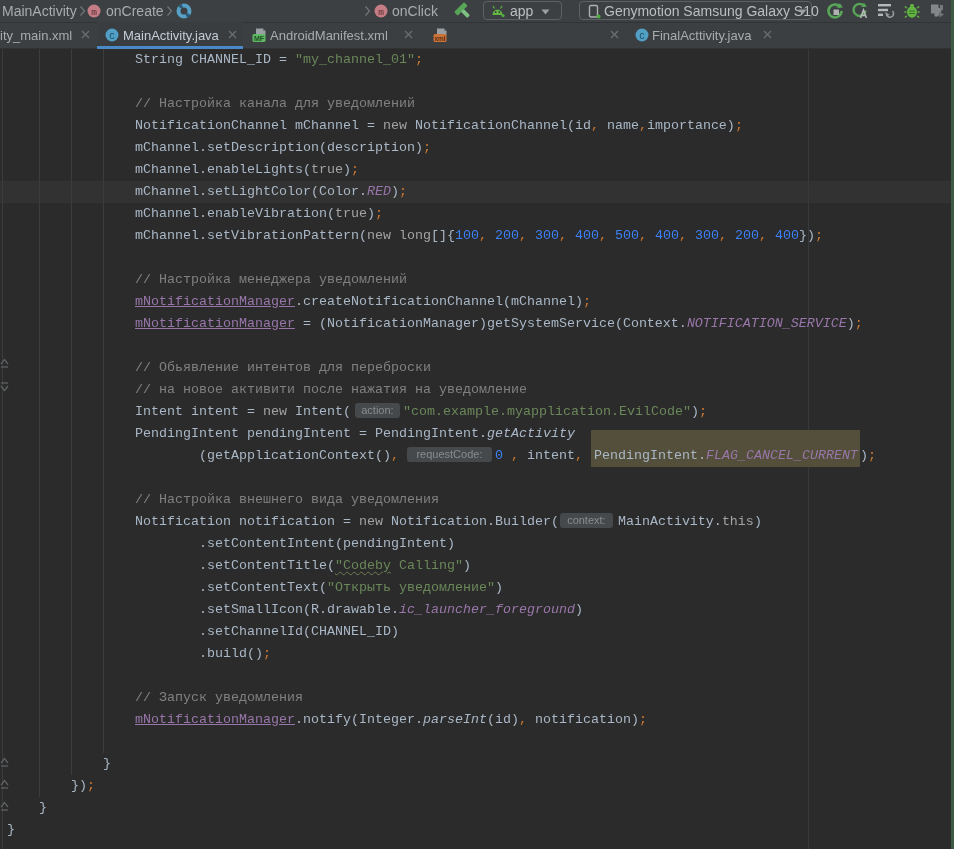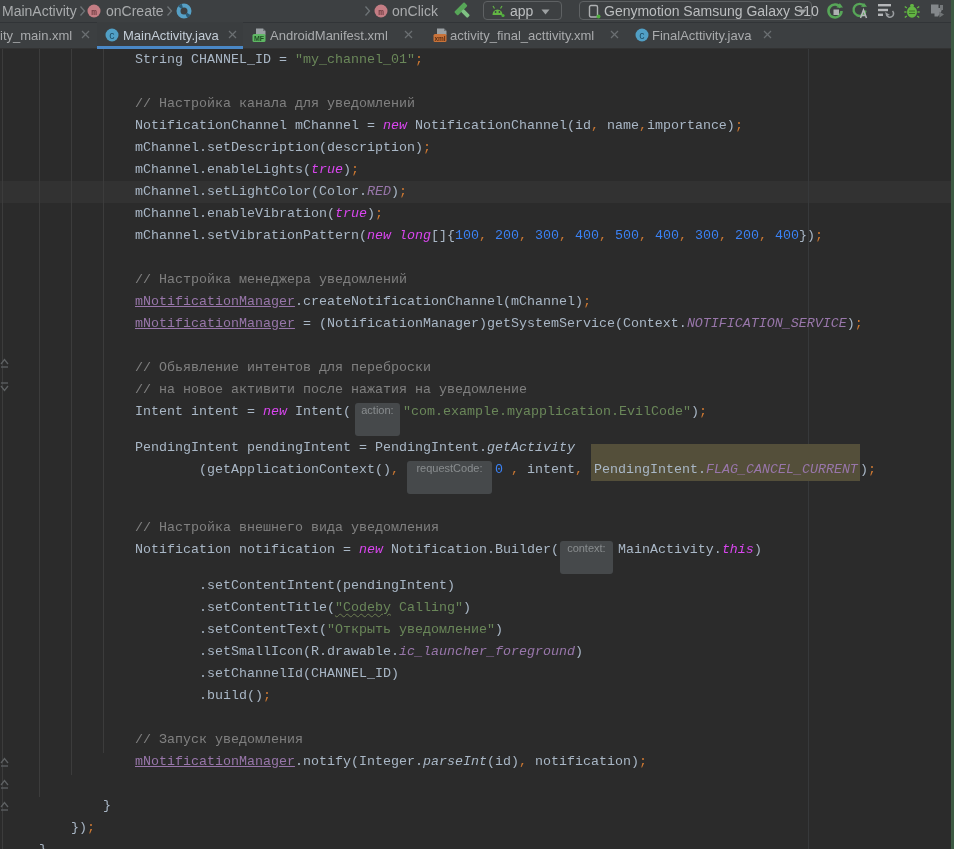--- a/index.html
+++ b/index.html
@@ -12,30 +12,30 @@
 .tbox{position:absolute;top:1px;height:17px;border:1px solid #5e6163;border-radius:4px;}
 .tab{position:absolute;top:0;height:26px;}
 .tabtxt{position:absolute;top:0;height:26px;line-height:27px;font-size:13px;color:#a9abad;white-space:nowrap;}
 .x{position:absolute;top:7px;width:11px;height:11px;}
 #editor{position:absolute;left:0;top:49px;width:954px;height:800px;background:#2b2b2b;}
 .guide{position:absolute;width:1px;background:#3c3c3c;}
 #caret{position:absolute;left:0;top:132px;width:954px;height:22px;background:#323232;}
 #margin{position:absolute;left:808px;top:0;width:1px;height:800px;background:#37393b;}
 #greenedge{position:absolute;left:951px;top:0;width:3px;height:849px;background:#3d5a43;}
 pre#code{position:absolute;left:7px;top:0;margin:0;font-family:"Liberation Mono",monospace;font-size:13.3333px;line-height:22px;color:#a9b7c6;}
-.k{color:#d946ef;font-style:italic;}
+.k{color:#a3a3a3;}
 .p{color:#cc7832;}
 .s{color:#6a8759;}
 .c{color:#808080;text-align:center;}
 .n{color:#3b82f6;font-family:Liberation Mono, monospace;}
 .f{color:#9876aa;text-decoration:underline;}
 .ci{color:#9876aa;font-style:italic;}
 .it{font-style:italic;}
 .sq{text-decoration:underline wavy #6d7d52;text-decoration-thickness:1px;text-underline-offset:2px;}
-.hint{display:inline-block;background:#46494b;color:#898d8f;font-family:"Liberation Sans",sans-serif;font-size:11px;line-height:15px;height:33px;border-radius:3px;text-align:center;vertical-align:baseline;position:relative;top:-1px;}
+.hint{display:inline-block;background:#46494b;color:#898d8f;font-family:"Liberation Sans",sans-serif;font-size:11px;line-height:15px;height:15px;border-radius:3px;text-align:center;vertical-align:baseline;position:relative;top:-1px;}
 .hl{background:#544f3a;padding:18px 2px 4px 3px;}
 .fold{position:absolute;left:0;}
 </style>
 </head>
 <body>
 <div id="toolbar">
 <span class="titem" style="left:2px;">MainActivity</span>
 <svg class="chev" style="left:79px;" width="7" height="12">
       <path d="M1.5 1.5 L5.5 6 L1.5 10.5" stroke="#6e7477" stroke-width="1.3" fill="none"></path>
     </svg>
@@ -150,21 +150,20 @@
 <svg class="x" style="left:403px;">
       <line x1="2" y1="2" x2="9" y2="9" stroke="#6b6f72" stroke-width="1.2"></line>
       <line x1="9" y1="2" x2="2" y2="9" stroke="#6b6f72" stroke-width="1.2"></line>
     </svg>
 <svg class="ticon" style="left:433px;top:6px;" width="15" height="14">
       <path d="M4 0.5 L11 0.5 L13.5 3 L13.5 7 L4 7 Z" fill="#9aa0a4"></path>
       <path d="M11 0.5 L11 3 L13.5 3 Z" fill="#6d7275"></path>
       <rect x="0.5" y="6" width="13" height="8" rx="1.5" fill="#c9733a"></rect>
       <text x="7" y="12.5" font-size="6.5" font-family="Liberation Sans" font-weight="bold" fill="#5b2e12" text-anchor="middle">xml</text>
     </svg>
-<span class="tabtxt" style="left:450px;">activity_final_acttivity.xml</span>
 <svg class="x" style="left:609px;">
       <line x1="2" y1="2" x2="9" y2="9" stroke="#6b6f72" stroke-width="1.2"></line>
       <line x1="9" y1="2" x2="2" y2="9" stroke="#6b6f72" stroke-width="1.2"></line>
     </svg>
 <svg class="ticon" style="left:635px;top:6px;" width="14" height="14">
       <circle cx="7" cy="7" r="6.5" fill="#519fc5"></circle>
       <text x="7" y="10.5" font-size="9" font-family="Liberation Mono" fill="#1c4a62" text-anchor="middle">C</text>
     </svg>
 <span class="tabtxt" style="left:652px;">FinalActtivity.java</span>
 <svg class="x" style="left:762px;">

